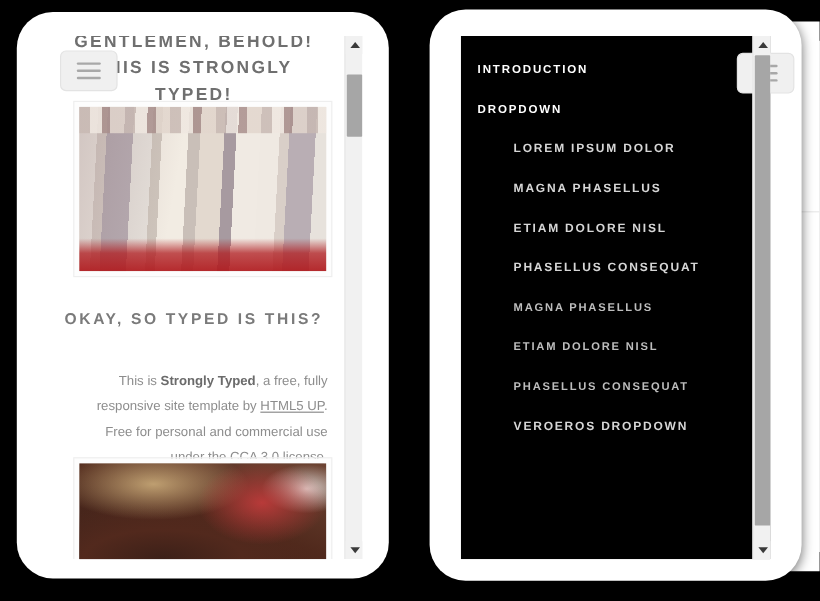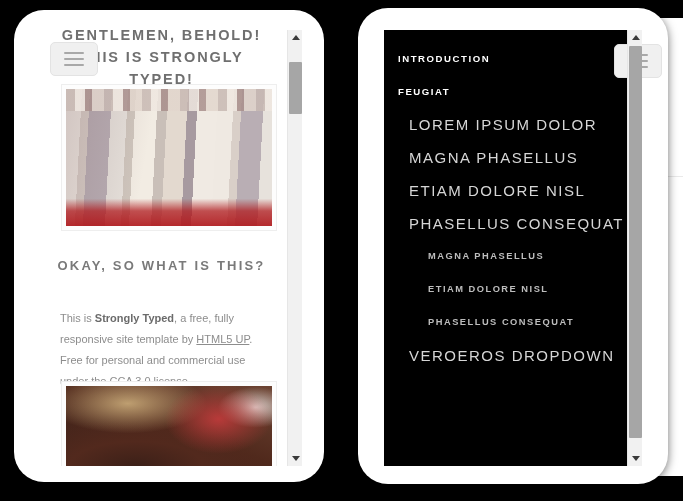--- a/index.html
+++ b/index.html
@@ -95,21 +95,21 @@
   .sec-title {
     position: absolute; left: 0; right: 0;
     text-align: center;
     font-size: 13px; font-weight: 700;
     letter-spacing: 2.2px;
     color: #7a7a7a;
   }
 
   .para {
     position: absolute;
-    text-align: left;
+    text-align: right;
     font-size: 11px;
     line-height: 21px;
     color: #8d8d8d;
   }
   .para b { color: #6b6b6b; font-weight: 700; }
   .para a { color: #8d8d8d; text-decoration: underline; }
 
   
   .scrollbar {
     position: absolute;
@@ -155,21 +155,21 @@
     display: block;
     color: #ffffff;
     font-size: 9.6px;
     font-weight: 700;
     letter-spacing: 1.55px;
     line-height: 33px;
     height: 33px;
     padding-left: 14px;
     white-space: nowrap;
   }
-  .nav-item.lvl1 { color: #d6d6d6; font-weight: 400; padding-left: 25px; font-size: 15px; letter-spacing: 1.5px; }
+  .nav-item.lvl1 { color: #d6d6d6; font-weight: 700; padding-left: 44px; font-size: 10px; letter-spacing: 1.5px; }
   .nav-item.lvl2 { color: #bdbdbd; font-weight: 700; padding-left: 44px; font-size: 9.3px; letter-spacing: 1.5px; }
 
   
   .photo-books {
     width: 100%; height: 100%;
     background:
       linear-gradient(to top, rgba(176,26,30,0.92) 0%, rgba(176,26,30,0.75) 11%, rgba(176,26,30,0) 20%),
       linear-gradient(100deg, rgba(120,90,95,0.25) 0%, rgba(255,255,255,0) 40%),
       repeating-linear-gradient(93deg,
         #efe9e2 0px, #efe9e2 16px,
@@ -241,21 +241,21 @@
       </div>
     </div>
   </div>
 
   <div class="device" id="device-right">
     <div class="device-screen" id="screen-right">
       <div class="page">
 
         <div class="navmenu">
           <a class="nav-item">INTRODUCTION</a>
-          <a class="nav-item">FEUGIAT</a>
+          <a class="nav-item">DROPDOWN</a>
           <a class="nav-item lvl1">LOREM IPSUM DOLOR</a>
           <a class="nav-item lvl1">MAGNA PHASELLUS</a>
           <a class="nav-item lvl1">ETIAM DOLORE NISL</a>
           <a class="nav-item lvl1">PHASELLUS CONSEQUAT</a>
           <a class="nav-item lvl2">MAGNA PHASELLUS</a>
           <a class="nav-item lvl2">ETIAM DOLORE NISL</a>
           <a class="nav-item lvl2">PHASELLUS CONSEQUAT</a>
           <a class="nav-item lvl1">VEROEROS DROPDOWN</a>
         </div>
 
@@ -278,21 +278,21 @@
       <div class="page">
 
         <div class="scroll-body">
 
           <div class="headline" id="headline-left" style="padding:0 18px;">GENTLEMEN, BEHOLD! THIS IS STRONGLY TYPED!</div>
 
           <div class="banner-img" style="left:26px; top:55px; width:214px; height:145px;">
             <div class="photo-books"></div>
           </div>
 
-          <div class="sec-title" style="top:228px;">OKAY, SO WHAT IS THIS?</div>
+          <div class="sec-title" style="top:228px;">OKAY, SO TYPED IS THIS?</div>
 
           <div class="para" style="left:24px; right:14px; top:278px;">
             <span>This is </span><b>Strongly Typed</b><span>, a free, fully responsive site template by </span><a href="#">HTML5 UP</a><span>. Free for personal and commercial use under the </span><a href="#">CCA 3.0 license</a><span>.</span>
           </div>
 
           <div class="banner-img" style="left:26px; top:352px; width:214px; height:105px;">
             <div class="photo-choc"></div>
           </div>
 
         </div>

